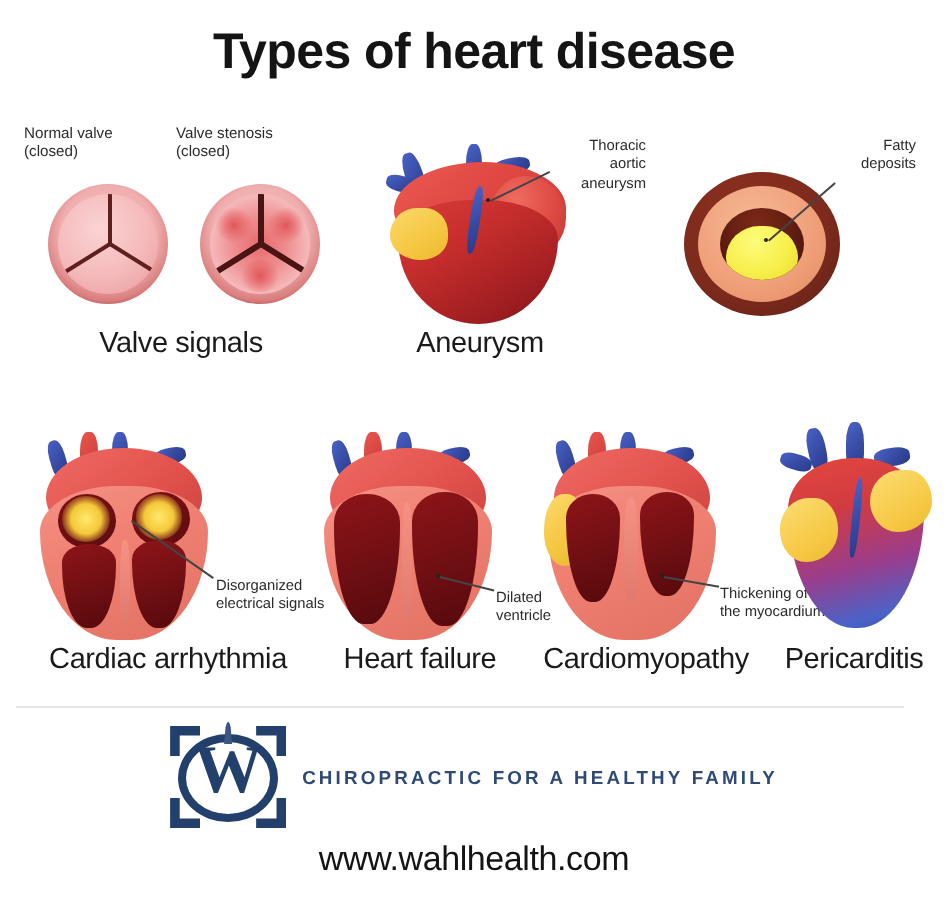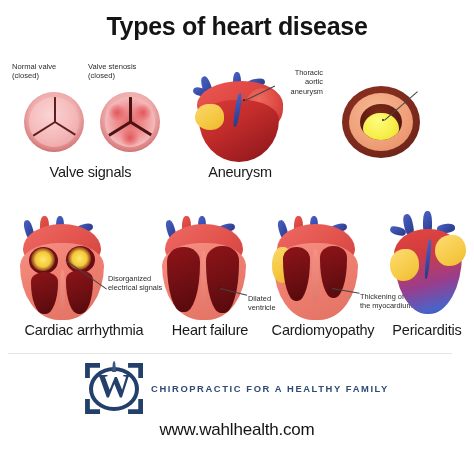--- a/index.html
+++ b/index.html
@@ -201,20 +201,24 @@
 
   <div class="panel" style="left:310px;top:62px;width:160px;height:122px;">
 
     <div class="artery" style="left:32px;top:24px;width:78px;height:72px;">
       <div class="wall"></div>
       <div class="lumen">
         <div class="plaque"></div>
       </div>
     </div>
 
+    <div class="callout right" style="left:92px;top:6px;width:56px;">
+      <span>Fatty</span><br>
+      <span>deposits</span>
+    </div>
     <div class="leader" style="left:74px;top:58px;width:44px;transform:rotate(-41deg);"></div>
     <div class="dot" style="left:72px;top:57px;"></div>
 
   </div>
 
   <div class="panel" style="left:4px;top:212px;width:152px;height:132px;">
 
     <div class="heartX" style="left:12px;top:4px;width:92px;height:104px;">
       <div class="vessel blue" style="left:10%;top:4%;width:8px;height:20px;transform:rotate(-16deg);"></div>
       <div class="vessel red" style="left:26%;top:0%;width:9px;height:24px;"></div>
@@ -224,21 +228,21 @@
       <div class="hx-body"></div>
       <div class="atrium" style="left:14%;top:30%;width:32%;height:26%;"></div>
       <div class="atrium" style="left:54%;top:29%;width:32%;height:26%;"></div>
       <div class="sig" style="left:16%;top:31%;width:26%;height:22%;"></div>
       <div class="sig" style="left:56%;top:30%;width:26%;height:22%;"></div>
       <div class="chamber l" style="left:16%;top:54%;width:30%;height:40%;"></div>
       <div class="chamber r" style="left:54%;top:52%;width:30%;height:42%;"></div>
       <div class="sep" style="left:48%;top:52%;width:5px;height:40%;border-radius:40%;"></div>
     </div>
 
-    <div class="callout left" style="left:104px;top:62px;width:58px;">
+    <div class="callout left" style="left:104px;top:76px;width:58px;">
       <span>Disorganized</span><br>
       <span>electrical signals</span>
     </div>
     <div class="leader" style="left:62px;top:48px;width:50px;transform:rotate(35deg);"></div>
 
     <div class="panel-label" style="left:4px;top:110px;width:152px;">Cardiac arrhythmia</div>
   </div>
 
   <div class="panel" style="left:148px;top:212px;width:124px;height:132px;">
 

